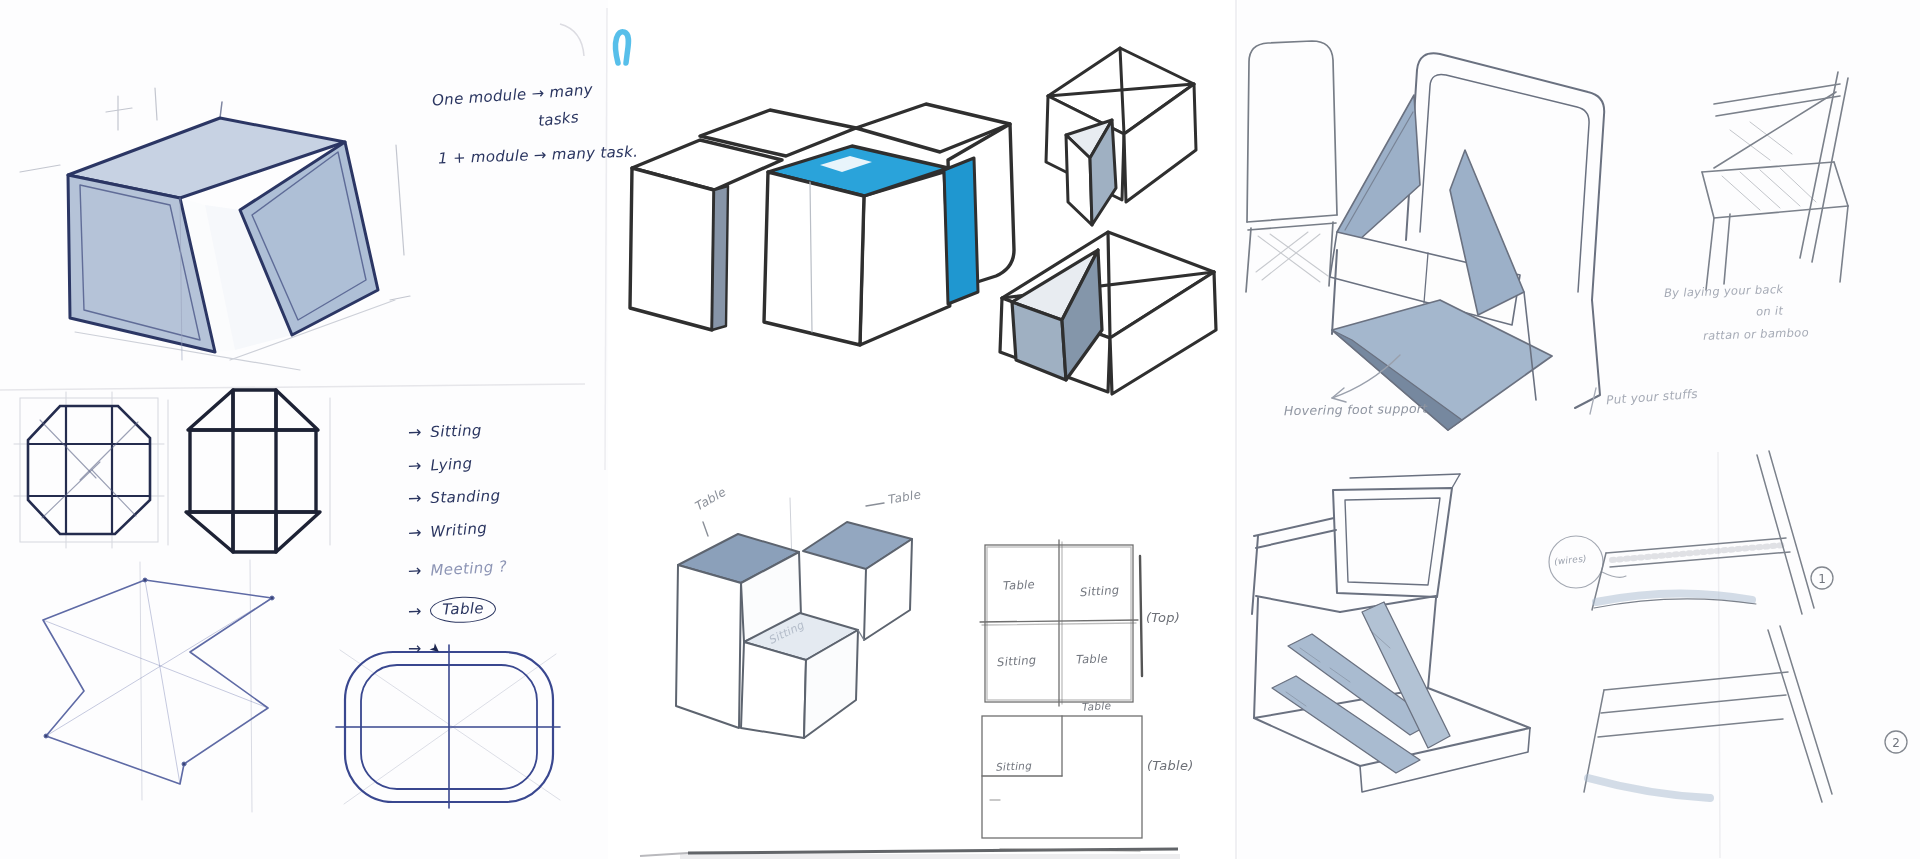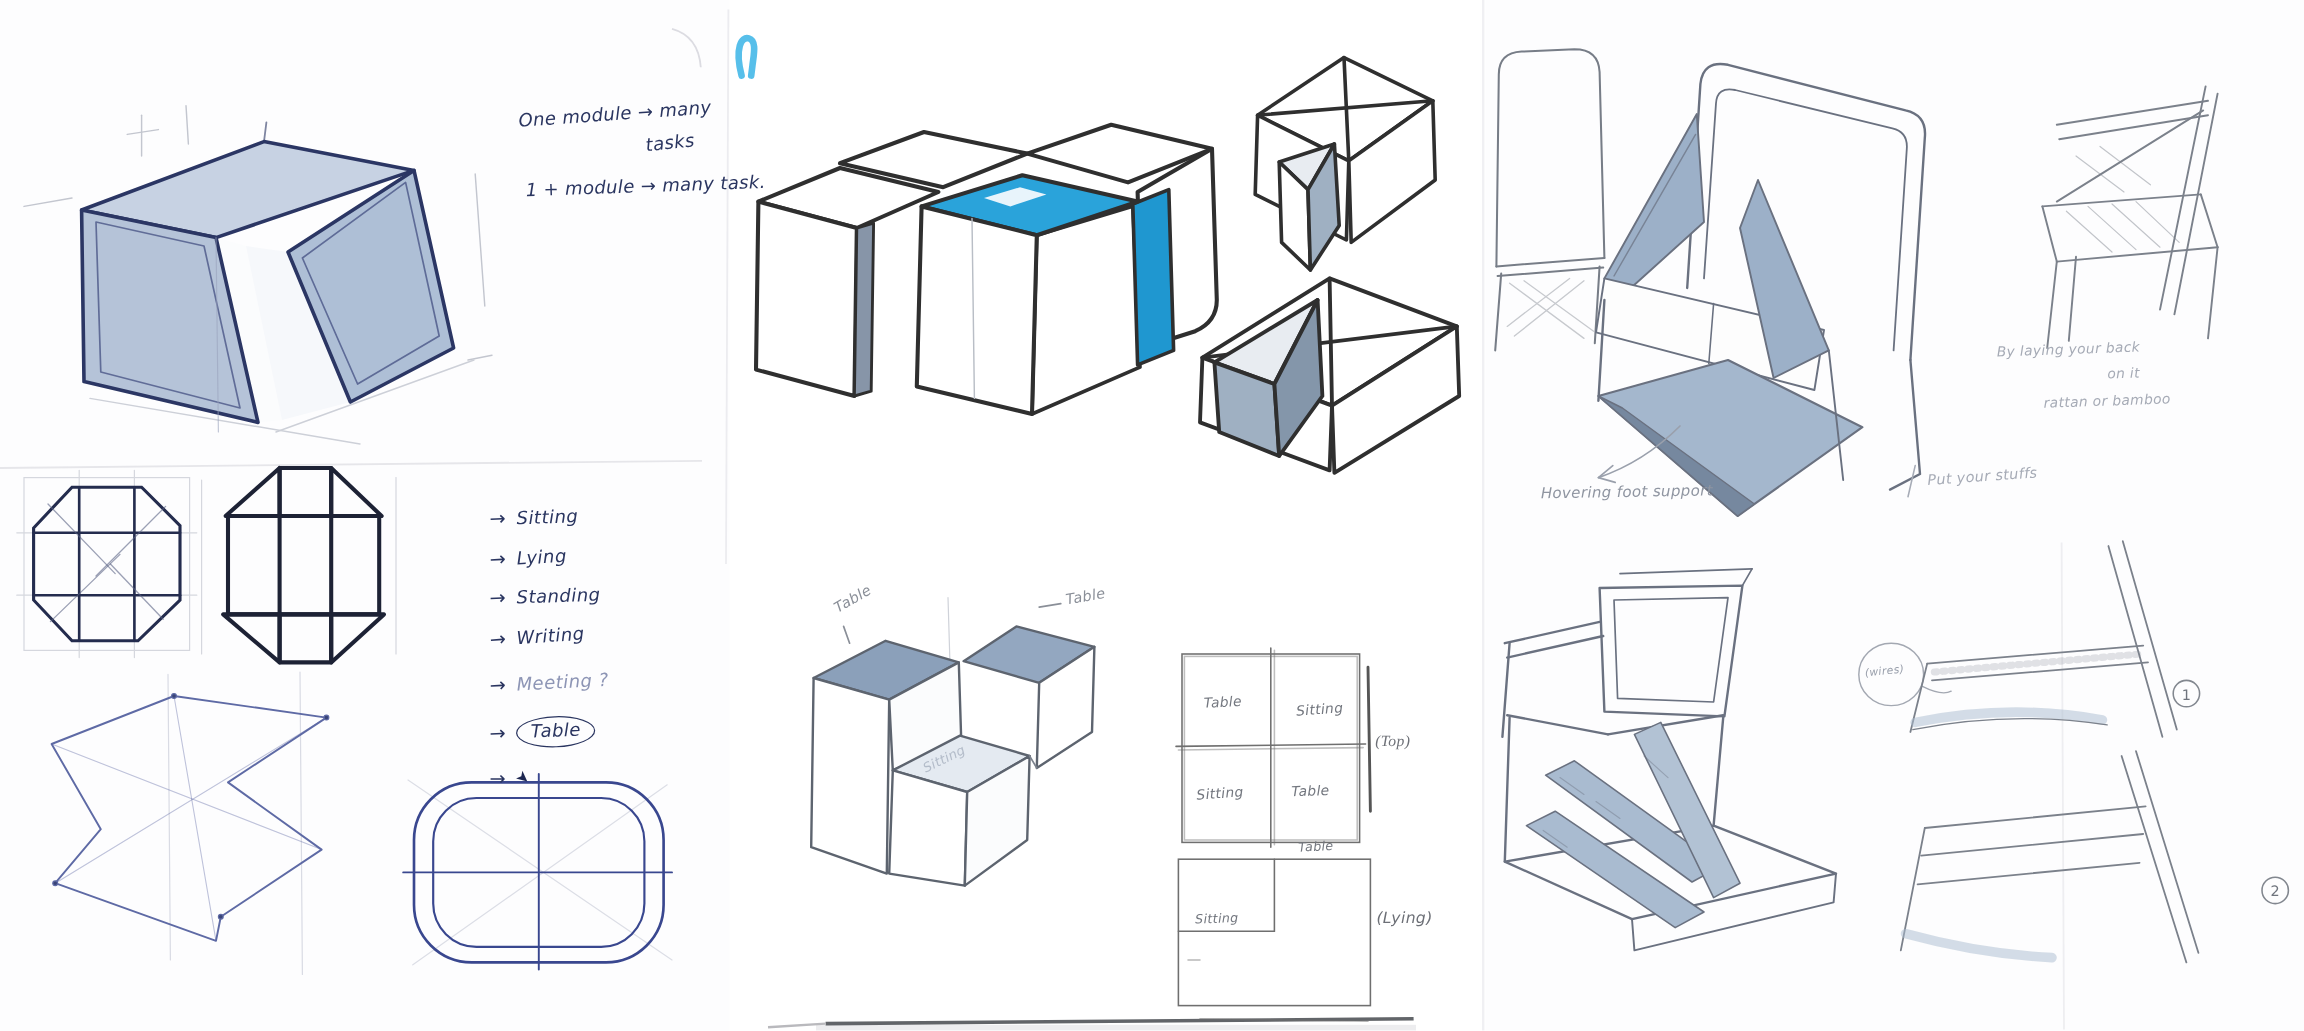--- a/index.html
+++ b/index.html
@@ -337,25 +337,25 @@
 </div>
 
 <div class="note pencil" style="left:694px;top:492px;font-size:12px;color:#8a8f98;transform:rotate(-30deg);">Table</div>
 <div class="note pencil" style="left:888px;top:490px;font-size:12px;color:#8a8f98;transform:rotate(-10deg);">Table</div>
 <div class="note" style="left:768px;top:626px;font-size:11px;color:#b3bcc9;font-style:italic;transform:rotate(-26deg);">Sitting</div>
 
 <div class="note pencil rot-n3" style="left:1003px;top:578px;font-size:11.5px;">Table</div>
 <div class="note pencil rot-n4" style="left:1080px;top:584px;font-size:11.5px;">Sitting</div>
 <div class="note pencil rot-n4" style="left:997px;top:654px;font-size:11.5px;">Sitting</div>
 <div class="note pencil rot-n2" style="left:1076px;top:652px;font-size:11.5px;">Table</div>
-<div class="note pencil" style="left:1146px;top:610px;font-size:13px;color:#6d7077;font-family:Liberation Serif, serif;">(Top)</div>
+<div class="note pencil" style="left:1146px;top:610px;font-size:13px;color:#6d7077;">(Top)</div>
 
 <div class="note pencil rot-n3" style="left:1082px;top:700px;font-size:10.5px;">Table</div>
 <div class="note pencil rot-n2" style="left:996px;top:760px;font-size:10.5px;">Sitting</div>
-<div class="note pencil" style="left:1147px;top:758px;font-size:13px;color:#6d7077;">(Lying)</div>
+<div class="note pencil" style="left:1147px;top:758px;font-size:13px;color:#6d7077;">(Table)</div>
 
 <div class="note" style="left:1284px;top:402px;font-size:12.5px;color:#8f95a1;font-style:italic;transform:rotate(-1deg);">Hovering foot support</div>
 
 <div class="note pencil-light rot-n2" style="left:1664px;top:284px;font-size:11.5px;font-style:italic;">By laying your back</div>
 <div class="note pencil-light rot-n2" style="left:1756px;top:304px;font-size:11.5px;font-style:italic;">on it</div>
 <div class="note pencil-light rot-n2" style="left:1703px;top:327px;font-size:11.5px;font-style:italic;">rattan or bamboo</div>
 
 <div class="note pencil-light rot-n4" style="left:1606px;top:390px;font-size:12px;font-style:italic;">Put your stuffs</div>
 
 <div class="note" style="left:1554px;top:555px;font-size:9px;color:#9aa0ac;font-style:italic;transform:rotate(-6deg);">(wires)</div>

